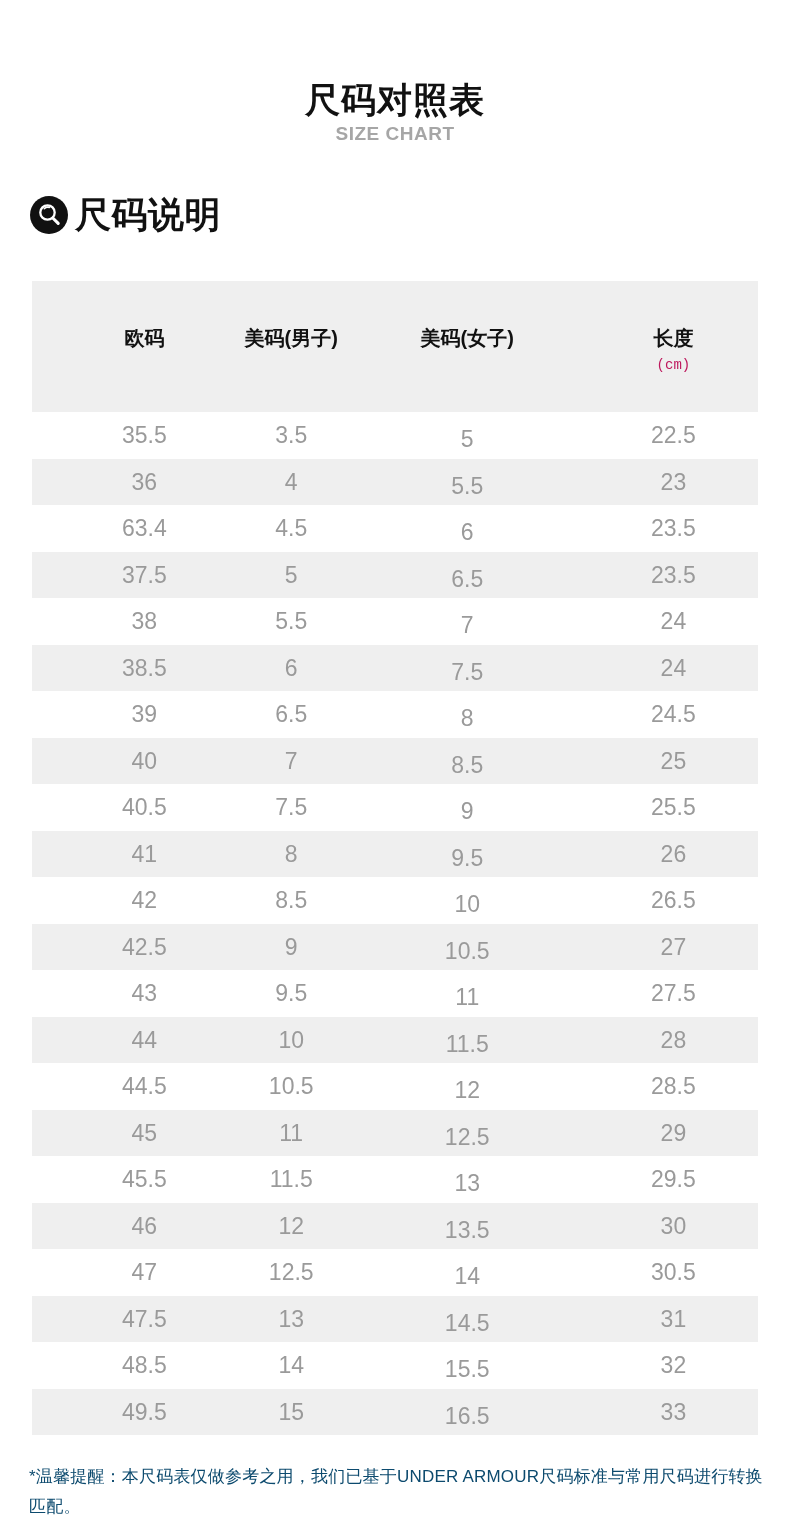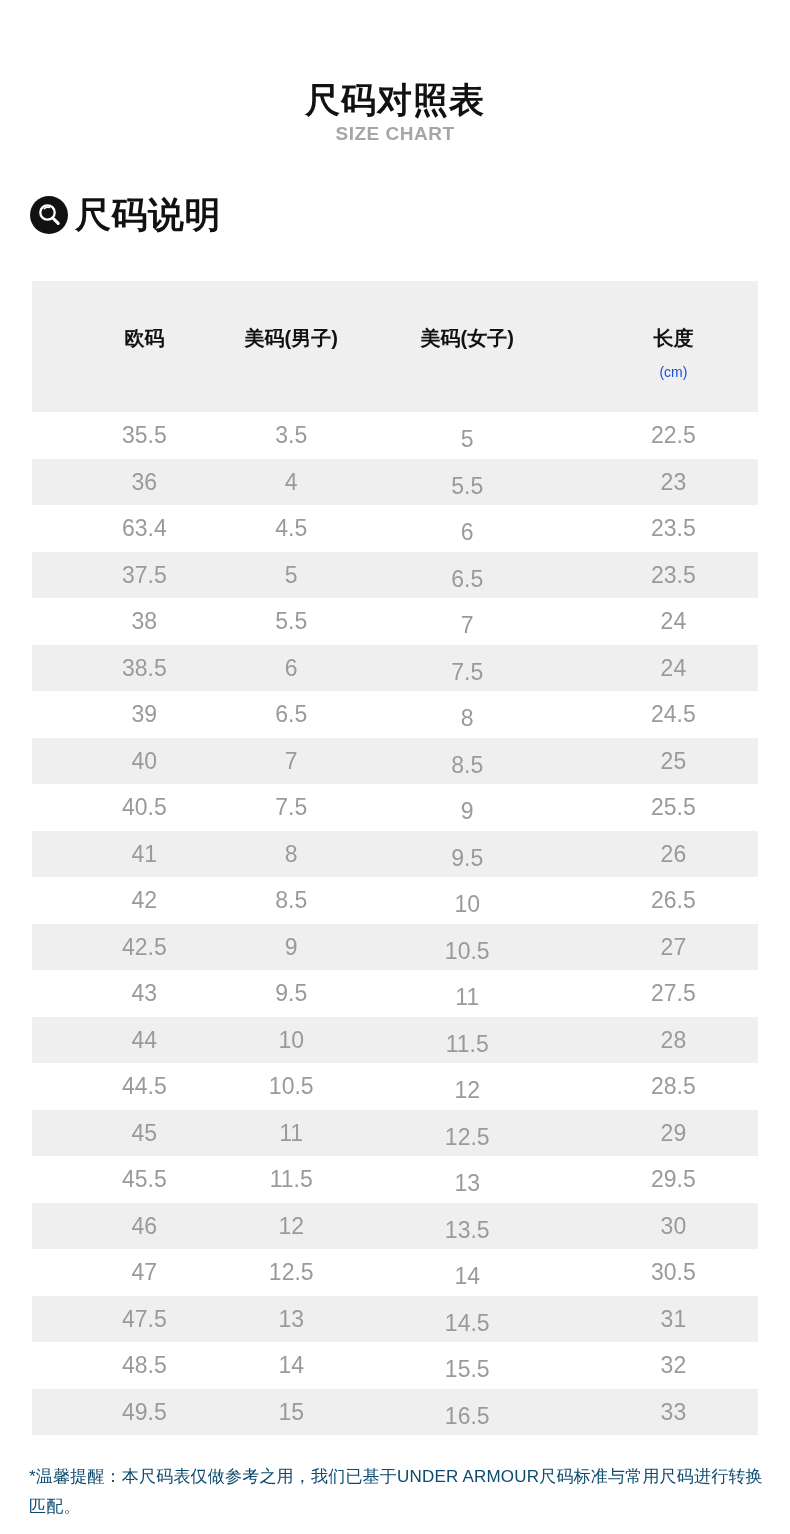--- a/index.html
+++ b/index.html
@@ -84,23 +84,24 @@
     justify-content: flex-start;
     padding-top: 44px;
     font-size: 20px;
     font-weight: bold;
     color: #111111;
     box-sizing: border-box;
   }
   .th .unit {
     font-size: 14px;
     font-weight: normal;
-    color: #1d4ed8;
-    margin-top: 12px;
+    color: #be185d;
+    margin-top: 5px;
     line-height: 16px;
+    font-family: Liberation Mono, monospace;
   }
 
   
   .c1 { width: 190px; margin-left: 20px; }  
   .c2 { width: 112px; align-items: center; }  
   .c3 { width: 250px; text-align: right; }  
   .c4 { width: 174px; }  
 
   .size-table .c4 { width: 174px; }
 

